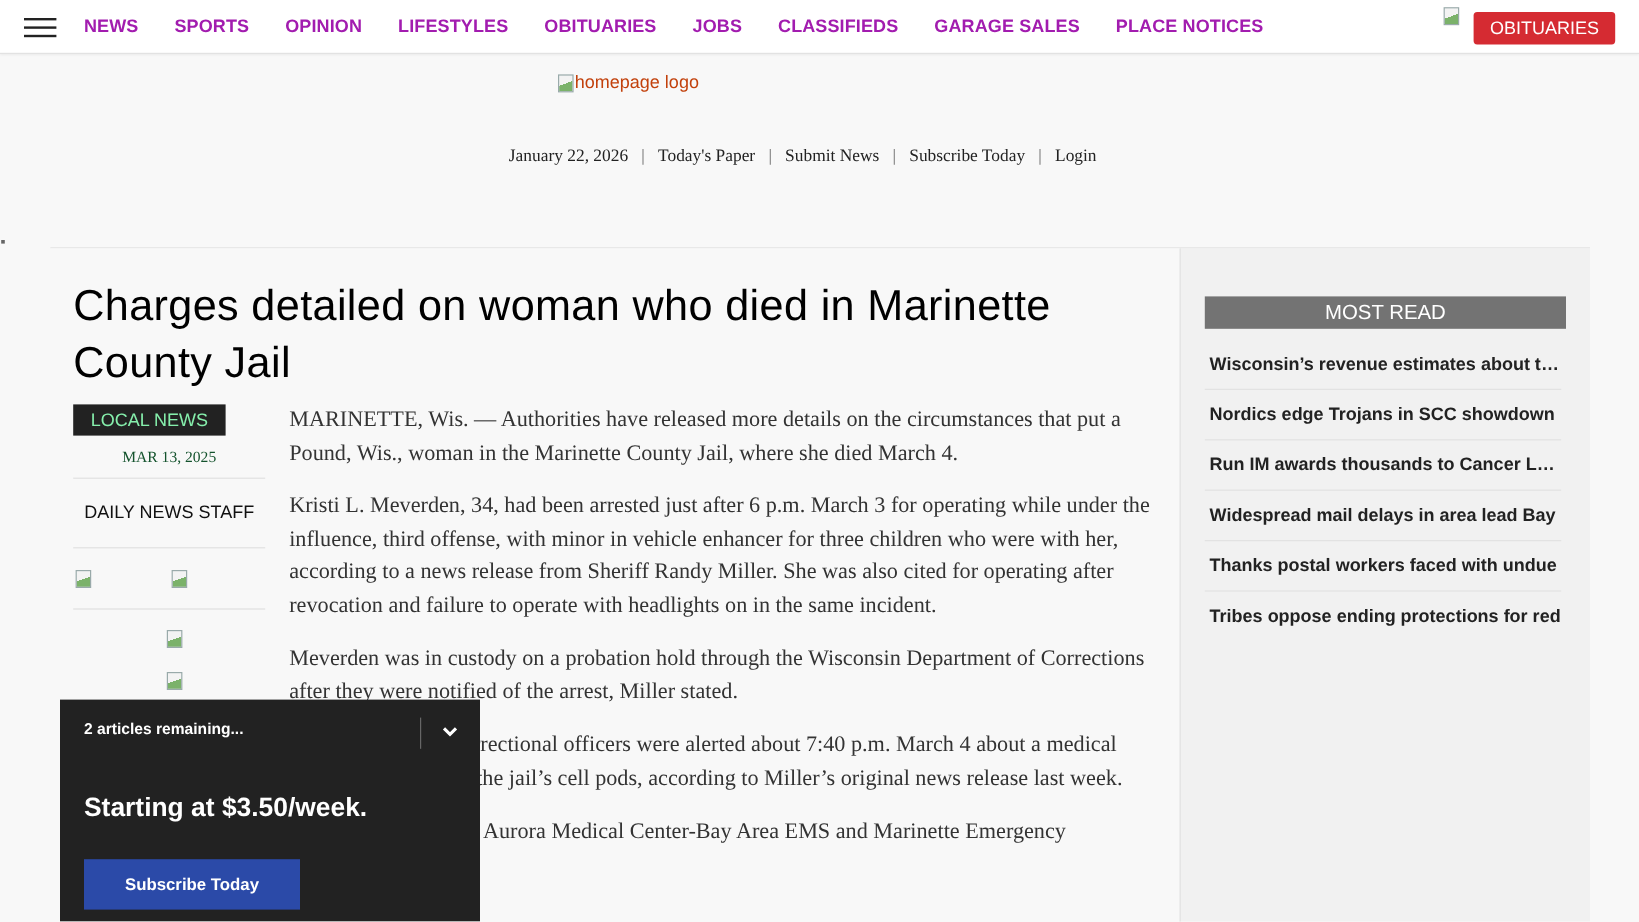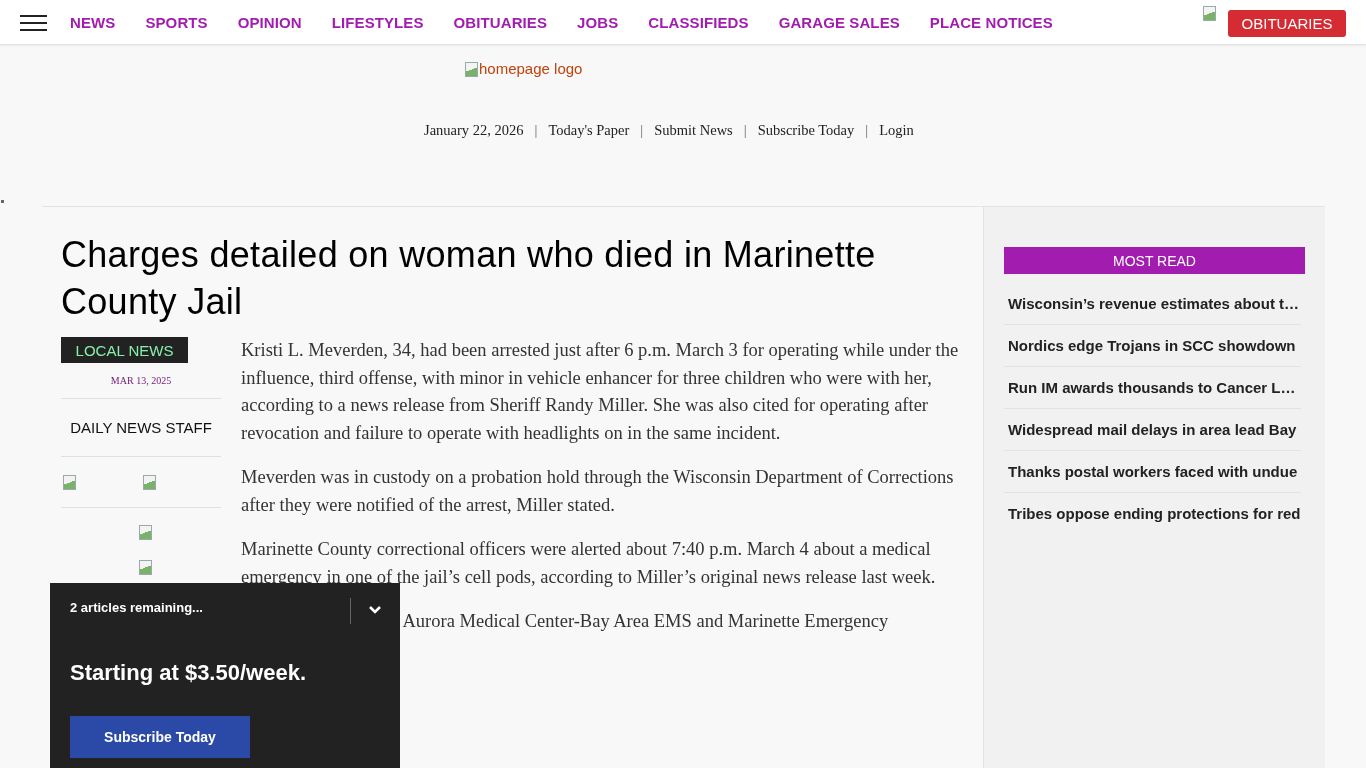--- a/index.html
+++ b/index.html
@@ -28,33 +28,33 @@
 
   
   .main-wrap { position: absolute; left: 42px; top: 206px; width: 1283px; height: 562px; border-top: 1px solid #e4e4e4; }
   .article { position: absolute; left: 0; top: 0; width: 941px; height: 562px; background: #f8f8f8; }
   .rail { position: absolute; left: 941px; top: 0; width: 342px; height: 562px; background: #f1f1f1; border-left: 1px solid #e2e2e2; }
 
   .headline { position: absolute; left: 19px; top: 24px; width: 870px; font-size: 36px; font-weight: normal; line-height: 47px; color: #000; letter-spacing: 0.3px; }
 
   .meta-col { position: absolute; left: 19px; top: 130px; width: 160px; }
   .section-badge { width: 127px; height: 26px; background: #222; color: #86efac; font-size: 15px; display: flex; align-items: center; justify-content: center; cursor: pointer; }
-  .pub-date { font-family: "Liberation Serif", serif; font-size: 10px; color: #701a75; text-align: center; height: 36px; line-height: 36px; border-bottom: 1px solid #e0e0e0; }
+  .pub-date { font-family: "Liberation Serif", serif; font-size: 13px; color: #14532d; text-align: center; height: 36px; line-height: 36px; border-bottom: 1px solid #e0e0e0; }
   .byline { font-size: 15px; color: #111; text-align: center; height: 58px; line-height: 58px; border-bottom: 1px solid #e0e0e0; }
   .share-row { position: relative; height: 51px; border-bottom: 1px solid #e0e0e0; }
   .share-row .broken-icon { position: absolute; top: 17px; }
   .share-stack { position: relative; height: 80px; }
   .share-stack .broken-icon { position: absolute; left: 76px; }
 
   .body-text { position: absolute; left: 199px; top: 130px; width: 730px; font-family: "Liberation Serif", serif; font-size: 18.5px; line-height: 27.5px; color: #333; }
   .body-text p { margin-bottom: 17px; }
 
   
   .most-read { position: absolute; left: 20px; top: 40px; width: 301px; }
-  .most-read-title { height: 27px; background: #a21caf; color: #fff; font-size: 14px; display: flex; align-items: center; justify-content: center; }
+  .most-read-title { height: 27px; background: #737373; color: #fff; font-size: 17px; display: flex; align-items: center; justify-content: center; }
   .most-read-list { margin-top: 9px; }
   .mr-item { height: 42px; line-height: 42px; padding-left: 4px; width: 297px; font-size: 15px; font-weight: bold; color: #222; white-space: nowrap; overflow: hidden; text-overflow: ellipsis; border-bottom: 1px solid #e2e2e2; cursor: pointer; }
   .mr-item:last-child { border-bottom: none; }
 
   
   .paywall { position: absolute; left: 50px; top: 583px; width: 350px; height: 185px; background: #222; color: #fff; }
   .pw-remaining { position: absolute; left: 20px; top: 17px; font-size: 13px; font-weight: bold; }
   .pw-divider { position: absolute; left: 300px; top: 15px; width: 1px; height: 26px; background: #666; }
   .pw-chevron { position: absolute; left: 318px; top: 20px; width: 14px; height: 14px; cursor: pointer; }
   .pw-price { position: absolute; left: 20px; top: 77px; font-size: 22px; font-weight: bold; }
@@ -114,20 +114,21 @@
         <span class="broken-icon" style="left:0"></span>
         <span class="broken-icon" style="left:80px"></span>
       </div>
       <div class="share-stack">
         <span class="broken-icon" style="top:16px"></span>
         <span class="broken-icon" style="top:51px"></span>
       </div>
     </div>
 
     <div class="body-text">
+      <p>MARINETTE, Wis. — Authorities have released more details on the circumstances that put a Pound, Wis., woman in the Marinette County Jail, where she died March 4.</p>
       <p>Kristi L. Meverden, 34, had been arrested just after 6 p.m. March 3 for operating while under the influence, third offense, with minor in vehicle enhancer for three children who were with her, according to a news release from Sheriff Randy Miller. She was also cited for operating after revocation and failure to operate with headlights on in the same incident.</p>
       <p>Meverden was in custody on a probation hold through the Wisconsin Department of Corrections after they were notified of the arrest, Miller stated.</p>
       <p>Marinette County correctional officers were alerted about 7:40 p.m. March 4 about a medical emergency in one of the jail’s cell pods, according to Miller’s original news release last week.</p>
       <p>Correctional officers, Aurora Medical Center-Bay Area EMS and Marinette Emergency</p>
     </div>
   </div>
 
   <div class="rail">
     <div class="most-read">
       <div class="most-read-title">MOST READ</div>

